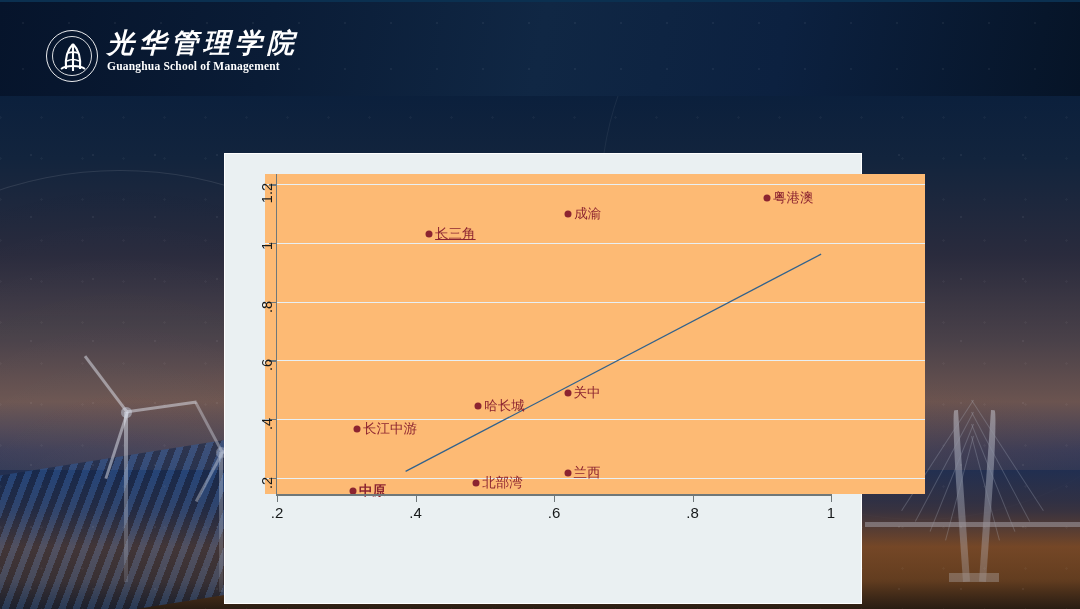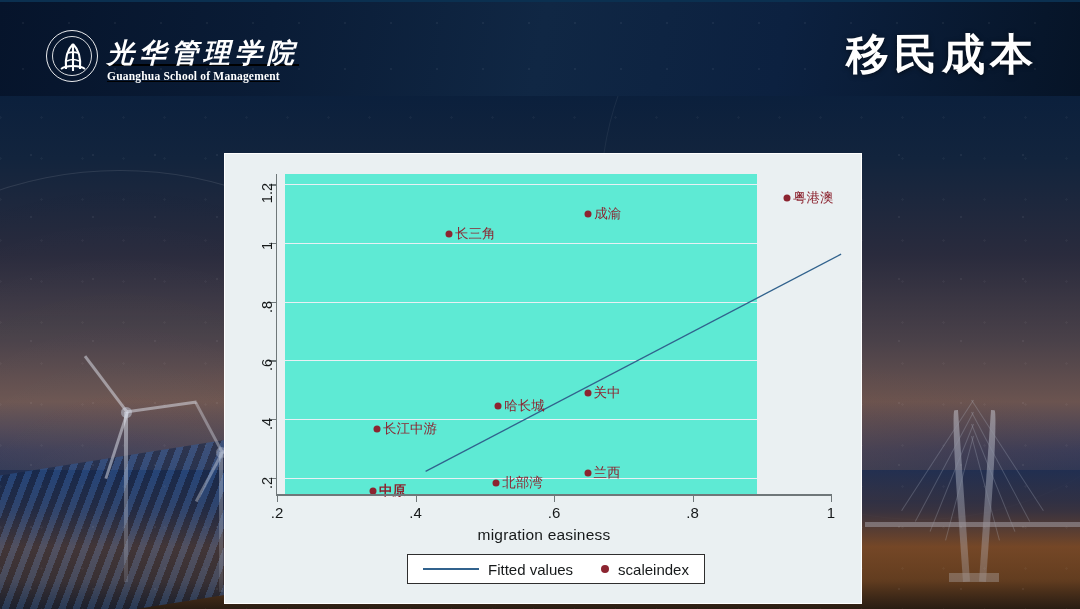--- a/index.html
+++ b/index.html
@@ -116,21 +116,21 @@
     background-size: 46px 46px;
   }
   .top-hairline {
     position: absolute; left: 0; top: 0; width: 1080px; height: 2px;
     background: #0b3050;
   }
 
   
   .logo-wrap {
     position: absolute; left: 46px; top: 30px;
-    display: flex; align-items: flex-end; gap: 9px; text-decoration: underline;
+    display: flex; align-items: flex-start; gap: 9px;
   }
   .logo-seal {
     width: 52px; height: 52px; border-radius: 50%;
     border: 1.6px solid rgba(255,255,255,0.92);
     position: relative; flex: 0 0 auto;
   }
   .logo-seal .inner-ring {
     position: absolute; inset: 5px; border-radius: 50%;
     border: 1.1px solid rgba(255,255,255,0.85);
   }
@@ -167,23 +167,23 @@
   }
 
   
   .chart-panel {
     position: absolute; left: 224px; top: 153px;
     width: 638px; height: 451px;
     background: #eaf0f2;
     border: 1px solid #ffffff;
   }
   .plot-area {
-    position: absolute; left: 60px; top: 20px;
-    width: 472px; height: 320px;
-    background: #5eead4;
+    position: absolute; left: 40px; top: 20px;
+    width: 660px; height: 320px;
+    background: #fdba74;
   }
   .gridline {
     position: absolute; left: 0; width: 100%; height: 1px;
     background: #e8f0f4;
   }
   .y-axis-line {
     position: absolute; left: 51px; top: 20px; width: 1.4px; height: 320px;
     background: #6f7779;
   }
   .x-axis-line {
@@ -296,21 +296,20 @@
         <path d="M20 30 C24 28, 28 28, 32 30" fill="none" stroke="#ffffff" stroke-width="1.6"></path>
         <path d="M14 38 C19 34, 33 34, 38 38" fill="none" stroke="#ffffff" stroke-width="1.8"></path>
       </svg>
     </div>
     <div class="logo-text">
       <span class="logo-cn">光华管理学院</span>
       <span class="logo-en">Guanghua School of Management</span>
     </div>
   </div>
 
-  <div class="slide-title">移民成本</div>
 
 
   <div class="chart-panel">
     <div class="plot-area">
       <div id="gridlines">
           <div class="gridline" style="top: 303.9px;"></div>
           <div class="gridline" style="top: 245.1px;"></div>
           <div class="gridline" style="top: 186.4px;"></div>
           <div class="gridline" style="top: 127.7px;"></div>
           <div class="gridline" style="top: 69px;"></div>
@@ -318,21 +317,21 @@
         </div>
       <svg class="fitline" id="fitline-svg" viewBox="0 0 554 320" preserveAspectRatio="none">
           <line x1="88.6" y1="277.4" x2="504.1" y2="60.2" stroke="#31628d" stroke-width="1.3"></line>
         </svg>
       <div id="points-layer">
           <div class="dot" style="left: 502.1px; top: 23.5px; background: rgb(140, 36, 48);"></div>
           <div class="dot-label" style="left: 508.1px; top: 23.5px; color: rgb(140, 36, 48);">粤港澳</div>
           <div class="dot" style="left: 303.3px; top: 39.6px; background: rgb(140, 36, 48);"></div>
           <div class="dot-label" style="left: 309.3px; top: 39.6px; color: rgb(140, 36, 48);">成渝</div>
           <div class="dot" style="left: 164.1px; top: 59.6px; background: rgb(140, 36, 48);"></div>
-          <div class="dot-label" style="left: 170.1px; top: 59.6px; color: rgb(140, 36, 48);">长三角</div>
+          <div class="dot-label" style="left: 170.1px; top: 59.6px; color: rgb(140, 36, 48); text-decoration: underline;">长三角</div>
           <div class="dot" style="left: 302.6px; top: 218.7px; background: rgb(140, 36, 48);"></div>
           <div class="dot-label" style="left: 308.6px; top: 218.7px; color: rgb(140, 36, 48);">关中</div>
           <div class="dot" style="left: 213.3px; top: 231.9px; background: rgb(140, 36, 48);"></div>
           <div class="dot-label" style="left: 219.3px; top: 231.9px; color: rgb(140, 36, 48);">哈长城</div>
           <div class="dot" style="left: 92.1px; top: 254.5px; background: rgb(140, 36, 48);"></div>
           <div class="dot-label" style="left: 98.1px; top: 254.5px; color: rgb(140, 36, 48);">长江中游</div>
           <div class="dot" style="left: 302.6px; top: 298.6px; background: rgb(140, 36, 48);"></div>
           <div class="dot-label" style="left: 308.6px; top: 298.6px; color: rgb(140, 36, 48);">兰西</div>
           <div class="dot" style="left: 211.2px; top: 309.1px; background: rgb(140, 36, 48);"></div>
           <div class="dot-label" style="left: 217.2px; top: 309.1px; color: rgb(140, 36, 48);">北部湾</div>
@@ -363,28 +362,16 @@
         <div class="x-tick" style="left: 190.5px;"></div>
         <div class="x-label" style="left: 190.5px;">.4</div>
         <div class="x-tick" style="left: 329px;"></div>
         <div class="x-label" style="left: 329px;">.6</div>
         <div class="x-tick" style="left: 467.5px;"></div>
         <div class="x-label" style="left: 467.5px;">.8</div>
         <div class="x-tick" style="left: 606px;"></div>
         <div class="x-label" style="left: 606px;">1</div>
       </div>
 
-    <div class="axis-title">migration easiness</div>
-
-    <div class="legend-box">
-      <div class="legend-item">
-        <span class="legend-line"></span>
-        <span class="legend-text">Fitted values</span>
-      </div>
-      <div class="legend-gap"></div>
-      <div class="legend-item">
-        <span class="legend-dot"></span>
-        <span class="legend-text">scaleindex</span>
-      </div>
-    </div>
+
   </div>
 
 </div>
 
 </body></html>

